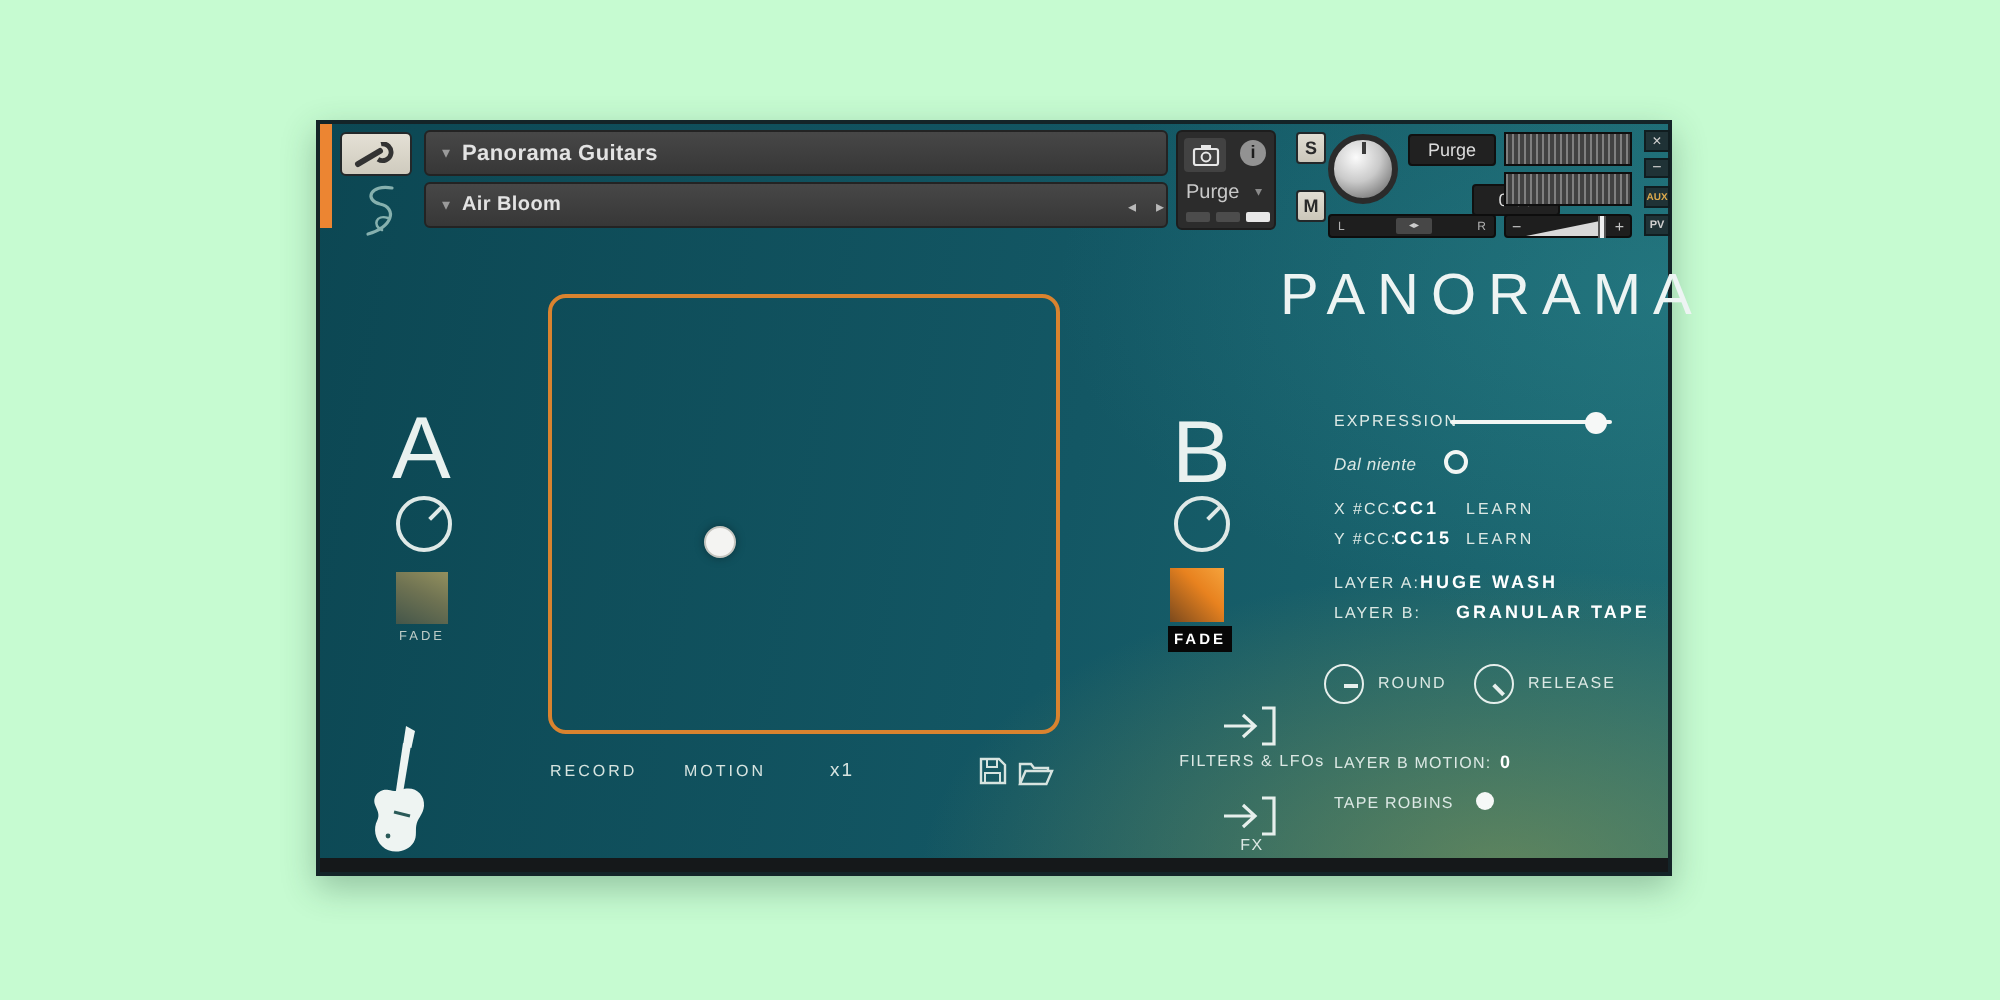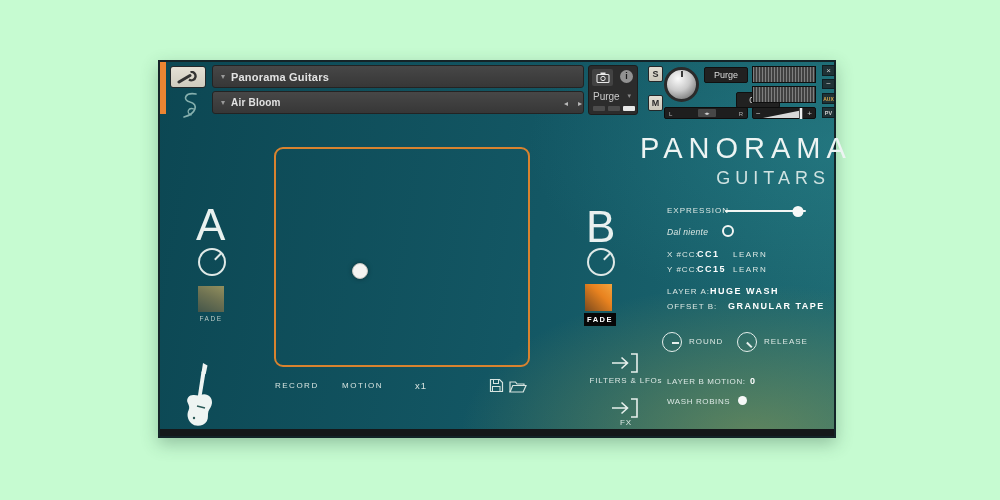--- a/index.html
+++ b/index.html
@@ -245,21 +245,20 @@
       <div class="arrow-icon" style="left:451px; top:335px;">
         <svg width="28" height="22" viewBox="0 0 28 22">
           <path d="M1 11 h15 M10.5 5.5 l6 5.5 -6 5.5" stroke="#e6efec" stroke-width="1.6" fill="none"></path>
           <path d="M20 2 h6 v18 h-6" stroke="#e6efec" stroke-width="1.6" fill="none"></path>
         </svg>
       </div>
       <div class="center-lbl" style="left:411px; top:356px;">FX</div>
 
       <div class="title-block">
         <div class="t1">PANORAMA</div>
-        <div class="t2">GUITARS</div>
       </div>
 
       <div class="lbl" style="left:507px; top:144px;">EXPRESSION</div>
       <div class="expr-slider">
         <div class="expr-line"></div>
         <div class="expr-knob" style="left: 90%;"></div>
       </div>
 
       <div class="lbl" style="left:507px; top:165px; font-style:italic; letter-spacing:.3px; font-size:8.5px;">Dal niente</div>
       <div class="toggle-ring" style="left:562px; top:163px;"></div>
@@ -267,33 +266,33 @@
       <div class="lbl" style="left:507px; top:188px;">X #CC:</div>
       <div class="bold-val" style="left:537px; top:187px;">CC1</div>
       <div class="lbl" style="left:573px; top:188px; letter-spacing:1.5px;">LEARN</div>
 
       <div class="lbl" style="left:507px; top:203px;">Y #CC:</div>
       <div class="bold-val" style="left:537px; top:202px;">CC15</div>
       <div class="lbl" style="left:573px; top:203px; letter-spacing:1.5px;">LEARN</div>
 
       <div class="lbl" style="left:507px; top:225px;text-align:right;">LAYER A:</div>
       <div class="bold-val" style="left:550px; top:224px;">HUGE WASH</div>
-      <div class="lbl" style="left:507px; top:240px;">OFFSET B:</div>
+      <div class="lbl" style="left:507px; top:240px;">LAYER B:</div>
       <div class="bold-val" style="left:568px; top:239px;">GRANULAR TAPE</div>
 
       <div class="mini-knob" style="left:502px; top:270px;">
           <span class="dash"></span>
         </div>
       <div class="lbl" style="left:529px; top:275px;">ROUND</div>
       <div class="mini-knob release" style="left:577px; top:270px;">
           <span class="dash"></span>
         </div>
       <div class="lbl" style="left:604px; top:275px;">RELEASE</div>
 
       <div class="lbl" style="left:507px; top:315px; letter-spacing:.6px;">LAYER B MOTION:</div>
       <div class="bold-val" style="left:590px; top:314px;">0</div>
-      <div class="lbl" style="left:507px; top:335px; letter-spacing:.6px;">WASH ROBINS</div>
+      <div class="lbl" style="left:507px; top:335px; letter-spacing:.6px;">TAPE ROBINS</div>
       <div class="toggle-dot" style="left:578px; top:334px;"></div>
 
       <div class="bottom-edge"></div>
     </div>
   </div>
 </div>
 
 </body></html>

